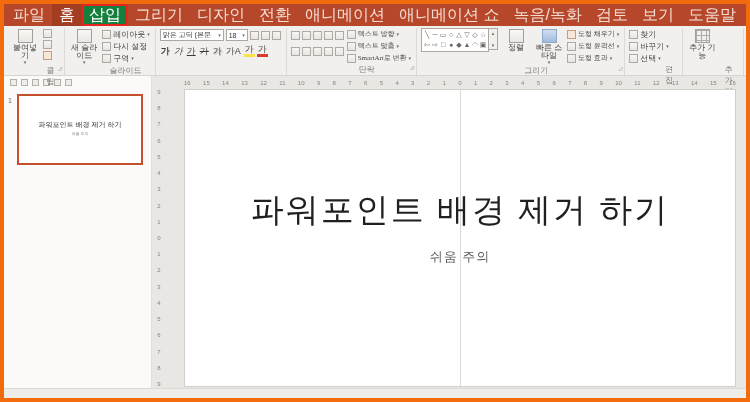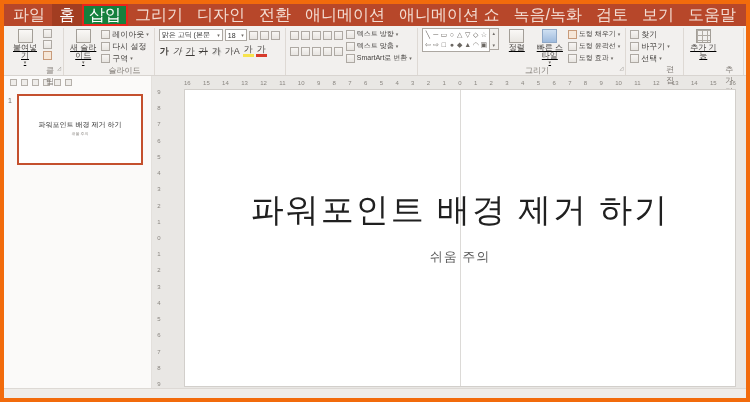--- a/index.html
+++ b/index.html
@@ -15,27 +15,27 @@
   .tellme{display:flex;align-items:center;gap:4px;margin-left:10px;font-size:9px;color:#FBEFEA;white-space:nowrap;}
   .bulb{width:7px;height:7px;border-radius:50%;background:#FFC83D;display:inline-block;}
 
   
   .ribbon{height:47px;background:#F2F0EE;border-bottom:1px solid #D8D4D0;display:flex;align-items:stretch;padding:2px 2px 0 2px;flex:0 0 auto;}
   .rgroup{display:flex;flex-direction:column;padding:0 5px 0 4px;border-right:1px solid #DED9D4;}
   .rg-content{flex:1;display:flex;align-items:flex-start;gap:3px;}
   .rg-content.col{flex-direction:column;gap:2px;}
   .rg-label{font-size:8px;color:#807B76;text-align:center;height:11px;line-height:11px;position:relative;padding:0 4px;margin-left:32px;}
   .launcher{position:absolute;right:-3px;bottom:2px;font-size:5px;color:#8A8680;}
-  .bigbtn{display:flex;flex-direction:column;align-items:center;width:30px;text-align:center;padding-top:1px;text-decoration:underline;}
+  .bigbtn{display:flex;flex-direction:column;align-items:center;width:30px;text-align:center;padding-top:1px;}
   .blabel{font-size:8px;line-height:8px;color:#464340;}
   .caret{font-size:5px;color:#6E6A66;line-height:5px;}
   .bicon{width:15px;height:14px;border:1px solid #A39E97;background:linear-gradient(#FAF8F6,#E9E6E2);margin-bottom:1px;box-sizing:border-box;}
   .ic-grid{background-image:linear-gradient(#B0ABA4 1px,transparent 1px),linear-gradient(90deg,#B0ABA4 1px,transparent 1px);background-size:5px 5px;}
   .ic-quick{background:linear-gradient(#CFE0F2,#9FBBDD);border-color:#8FA8C6;}
-  .minicol{display:flex;flex-direction:column;gap:2px;padding-top:1px;}
+  .minicol{display:flex;flex-direction:column;gap:2px;padding-top:1px;font-family:Liberation Serif, serif;}
   .srow{display:flex;align-items:center;gap:2px;height:10px;}
   .slabel{font-size:8px;color:#464340;white-space:nowrap;}
   .slabel7{font-size:7px;color:#464340;white-space:nowrap;}
   .micon{width:9px;height:9px;border:1px solid #AEA9A3;background:linear-gradient(#F7F5F3,#E8E5E1);display:inline-block;box-sizing:border-box;flex:0 0 auto;}
   .tint-orange{border-color:#C89B7A;background:#F6E7D8;}
   .fg-row{display:flex;align-items:center;gap:2px;height:14px;}
   .fontbox{display:inline-flex;align-items:center;justify-content:space-between;height:12px;background:#fff;border:1px solid #ACA7A1;font-size:7px;color:#333;padding:0 2px;box-sizing:border-box;white-space:nowrap;overflow:hidden;}
   .fontbox.name{width:64px;}
   .fontbox.size{width:22px;}
   .fbtn{font-size:9px;color:#3E3B38;line-height:12px;padding:0 1px;white-space:nowrap;}
@@ -205,20 +205,24 @@
             <span class="micon"></span>
             <span class="slabel7">텍스트 맞춤</span>
             <span class="caret">▾</span>
           </div>
           <div class="srow">
             <span class="micon"></span>
             <span class="slabel7">SmartArt로 변환</span>
             <span class="caret">▾</span>
           </div>
         </div>
+      </div>
+      <div class="rg-label">
+        <span>단락</span>
+        <span class="launcher">◿</span>
       </div>
     </div>
 
     <div class="rgroup">
       <div class="rg-content">
         <div class="shapesbox">
           <div class="shapes">
               <span class="shape">╲</span>
               <span class="shape">─</span>
               <span class="shape">▭</span>

